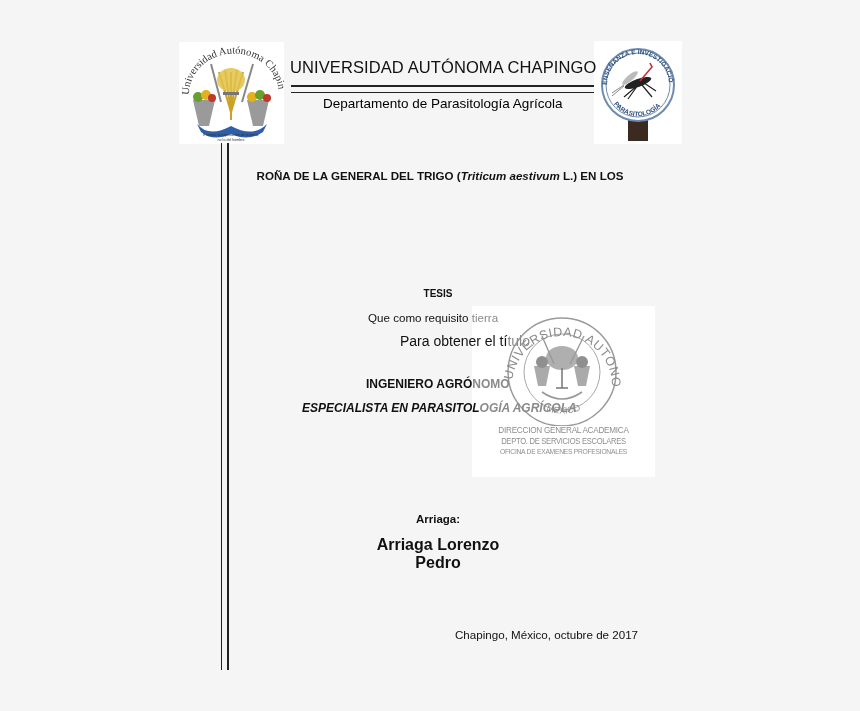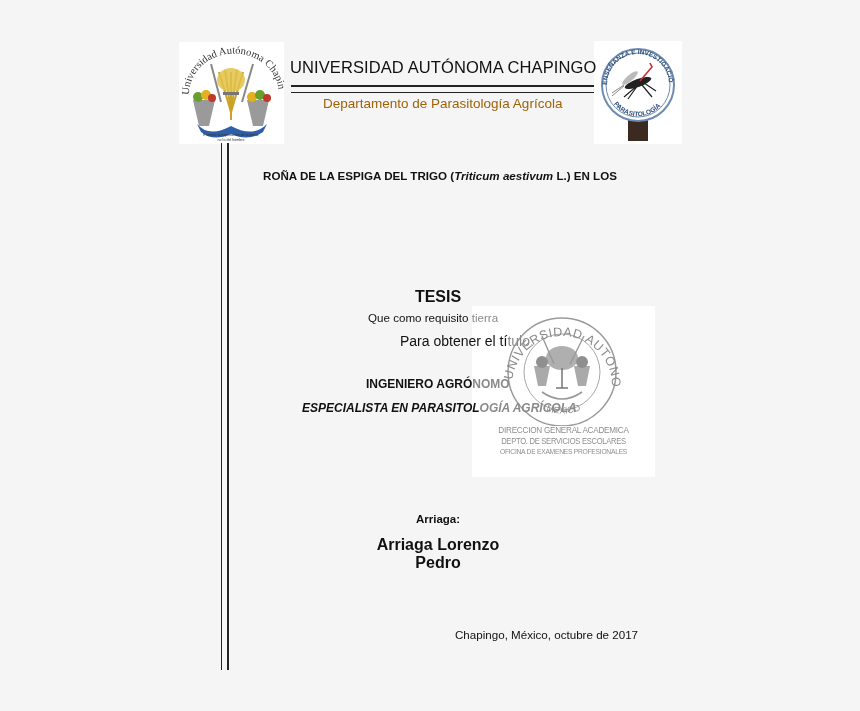--- a/index.html
+++ b/index.html
@@ -74,21 +74,21 @@
     <path d="M44,44 L30,56 M44,44 L34,58 M48,44 L58,56 M50,42 L62,50" stroke="#222" stroke-width="1.2"></path>
     <path d="M30,44 L18,52 M30,45 L18,55" stroke="#888" stroke-width="1"></path>
   </svg>
 </div>
 
 <div class="abs" style="left:290px;top:58px;width:300px;font-size:16.5px;letter-spacing:0.1px;color:#111;white-space:nowrap;">UNIVERSIDAD AUTÓNOMA CHAPINGO</div>
 
 <div class="rule" style="left:291px;top:85px;width:303px;height:2px;"></div>
 <div class="rule" style="left:291px;top:92px;width:303px;height:1px;"></div>
 
-<div class="abs" style="left:323px;top:96px;font-size:13.5px;color:#a16207;white-space:nowrap;">Departamento de Parasitología Agrícola</div>
+<div class="abs" style="left:323px;top:96px;font-size:13.5px;color:#000000;white-space:nowrap;">Departamento de Parasitología Agrícola</div>
 
 <div class="vline" style="left:221px;top:143px;width:1px;height:527px;"></div>
 <div class="vline" style="left:227px;top:143px;width:2px;height:527px;"></div>
 
 <div class="abs stamp-box" style="left:472px;top:306px;width:183px;height:171px;">
   <svg width="183" height="120" viewBox="0 0 183 120" style="position:absolute;left:0;top:0;">
     <defs>
       <path id="arcS" d="M40,80 A50,50 0 1 1 140,80"></path>
       <path id="arcSb" d="M62,98 A34,22 0 0 0 118,98"></path>
     </defs>
@@ -106,24 +106,24 @@
     <path d="M70,30 L82,58" stroke="#999" stroke-width="1.4"></path>
     <path d="M112,30 L98,58" stroke="#999" stroke-width="1.4"></path>
     <path d="M70,86 Q90,100 110,86" stroke="#999" stroke-width="1.6" fill="none"></path>
   </svg>
   <div class="abs center stamp-text" style="left:0;top:118px;width:183px;font-size:9.5px;">DIRECCION GENERAL ACADEMICA</div>
   <div class="abs center stamp-text" style="left:0;top:130px;width:183px;font-size:8.8px;">DEPTO. DE SERVICIOS ESCOLARES</div>
   <div class="abs center stamp-text" style="left:0;top:141px;width:183px;font-size:7.8px;">OFICINA DE EXAMENES PROFESIONALES</div>
 </div>
 
 <div class="abs center bold" style="left:240px;top:168px;width:400px;font-size:11.6px;line-height:15.5px;">
-  <div class="overlay-line"><span>ROÑA DE LA ESPIGA DEL TRIGO (</span><i>Triticum aestivum</i><span> L.) EN LOS</span></div>
+  <div class="overlay-line"><span>ROÑA DE LA GENERAL DEL TRIGO (</span><i>Triticum aestivum</i><span> L.) EN LOS</span></div>
 </div>
 
-<div class="abs center bold" style="left:388px;top:288px;width:100px;font-size:16px;">TESIS</div>
+<div class="abs center bold" style="left:388px;top:288px;width:100px;font-size:10px;">TESIS</div>
 
 <div class="abs overlay-line" style="left:368px;top:311px;font-size:11.6px;">
   <span>Que como requisito </span><span class="faded">tierra</span>
 </div>
 
 <div class="abs overlay-line" style="left:400px;top:333px;font-size:14px;">
   <span>Para obtener el tí</span><span class="faded">tulo.</span>
 </div>
 
 <div class="abs overlay-line bold" style="left:366px;top:377px;font-size:12px;">

